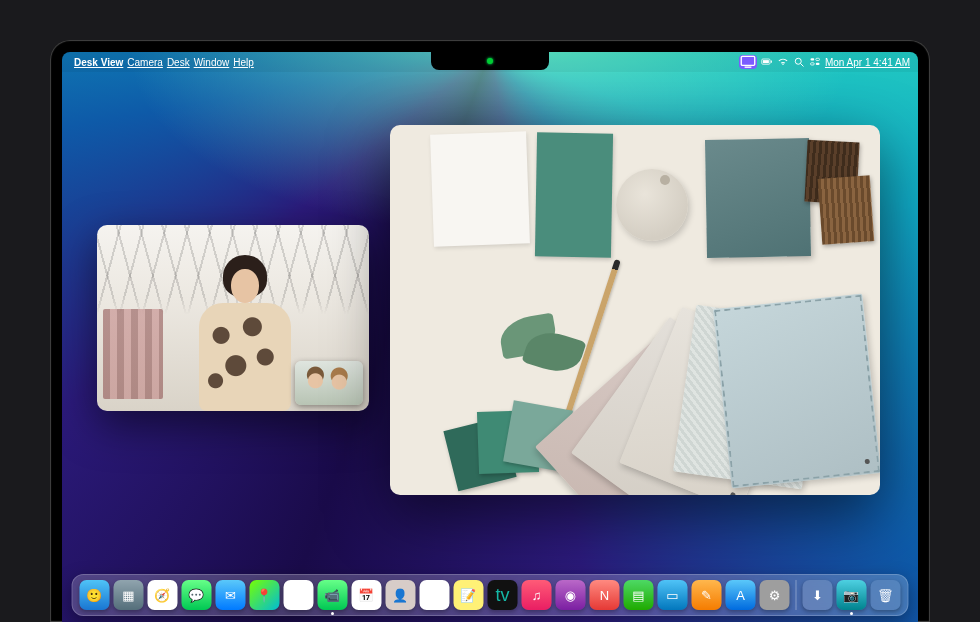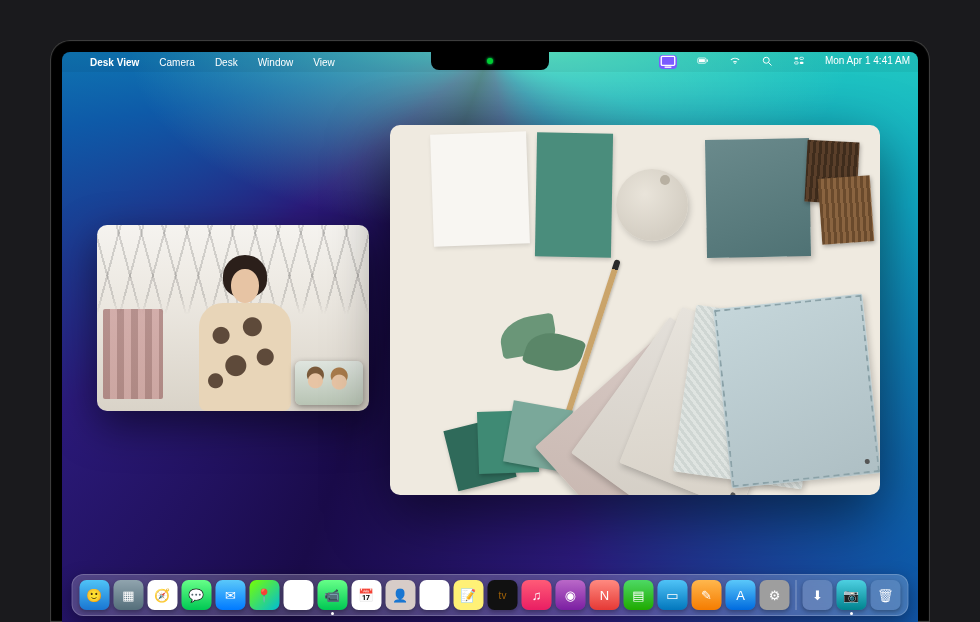--- a/index.html
+++ b/index.html
@@ -50,21 +50,21 @@
     height: 20px;
     display:flex; align-items:center;
     justify-content: space-between;
     padding: 0 8px;
     color: #fff;
     font-size: 10px;
     font-weight: 500;
     background: rgba(0,0,0,0.05);
     z-index:40;
   }
-  .menubar .left, .menubar .right { display:flex; gap:20px; }
+  .menubar .left, .menubar .right { display:flex; align-items:center; gap:4px;text-decoration:underline; }
   .menubar .apple { font-size:12px; }
   .menu-item { cursor: default; }
   .status-icon { width:12px; height:12px; display:inline-flex; align-items:center; justify-content:center; }
   .status-icon svg { width:12px; height:12px; fill:#fff; }
   .ss-badge {
     background: #7a5cff; border-radius:4px; width:18px; height:14px;
     display:flex; align-items:center; justify-content:center;
   }
   
   .video-window {
@@ -202,21 +202,21 @@
   <div class="screen">
     <div class="notch"></div>
 
     <div class="menubar">
       <div class="left">
         <span class="apple"></span>
         <span class="menu-item"><b>Desk View</b></span>
         <span class="menu-item">Camera</span>
         <span class="menu-item">Desk</span>
         <span class="menu-item">Window</span>
-        <span class="menu-item">View</span>
+        <span class="menu-item">Help</span>
       </div>
       <div class="right">
         <span class="ss-badge">
           <svg viewBox="0 0 16 16">
               <rect x="2" y="3" width="12" height="8" rx="1" fill="none" stroke="#fff" stroke-width="1.2"></rect>
               <rect x="5" y="12" width="6" height="1.2" fill="#fff"></rect>
             </svg>
         </span>
         <span class="status-icon">
           <svg viewBox="0 0 16 16">
@@ -288,21 +288,21 @@
         <div class="app" style="background: rgb(255, 255, 255); color: rgb(255, 255, 255); font-size: 13px;">🧭</div>
         <div class="app" style="background: linear-gradient(rgb(102, 255, 136), rgb(0, 200, 83)); color: rgb(255, 255, 255); font-size: 13px;">💬</div>
         <div class="app" style="background: linear-gradient(rgb(90, 200, 250), rgb(0, 122, 255)); color: rgb(255, 255, 255); font-size: 13px;">✉︎</div>
         <div class="app" style="background: linear-gradient(135deg, rgb(118, 255, 3), rgb(0, 188, 212)); color: rgb(255, 255, 255); font-size: 13px;">📍</div>
         <div class="app" style="background: rgb(255, 255, 255); color: rgb(255, 255, 255); font-size: 13px;">✿</div>
         <div class="app running" style="background: linear-gradient(rgb(102, 255, 136), rgb(0, 200, 83)); color: rgb(255, 255, 255); font-size: 13px;">📹</div>
         <div class="app" style="background: rgb(255, 255, 255); color: rgb(255, 255, 255); font-size: 13px;">📅</div>
         <div class="app" style="background: rgb(215, 204, 200); color: rgb(255, 255, 255); font-size: 13px;">👤</div>
         <div class="app" style="background: rgb(255, 255, 255); color: rgb(255, 255, 255); font-size: 13px;">☑︎</div>
         <div class="app" style="background: rgb(255, 241, 118); color: rgb(255, 255, 255); font-size: 13px;">📝</div>
-        <div class="app" style="background: rgb(17, 17, 17); color: #a16207; font-size: 10px;">tv</div>
+        <div class="app" style="background: rgb(17, 17, 17); color: #14b8a6; font-size: 18px;">tv</div>
         <div class="app" style="background: linear-gradient(rgb(255, 91, 119), rgb(233, 30, 99)); color: rgb(255, 255, 255); font-size: 13px;">♫</div>
         <div class="app" style="background: linear-gradient(rgb(186, 104, 200), rgb(123, 31, 162)); color: rgb(255, 255, 255); font-size: 13px;">◉</div>
         <div class="app" style="background: linear-gradient(rgb(255, 138, 128), rgb(229, 57, 53)); color: rgb(255, 255, 255); font-size: 13px;">N</div>
         <div class="app" style="background: linear-gradient(rgb(77, 217, 100), rgb(31, 170, 0)); color: rgb(255, 255, 255); font-size: 13px;">▤</div>
         <div class="app" style="background: linear-gradient(rgb(79, 195, 247), rgb(2, 119, 189)); color: rgb(255, 255, 255); font-size: 13px;">▭</div>
         <div class="app" style="background: linear-gradient(rgb(255, 183, 77), rgb(245, 124, 0)); color: rgb(255, 255, 255); font-size: 13px;">✎</div>
         <div class="app" style="background: linear-gradient(rgb(90, 200, 250), rgb(0, 107, 223)); color: rgb(255, 255, 255); font-size: 13px;">A</div>
         <div class="app" style="background: rgb(158, 158, 158); color: rgb(255, 255, 255); font-size: 13px;">⚙︎</div>
         <div class="divider"></div>
         <div class="app" style="background: rgba(255, 255, 255, 0.15); color: rgb(255, 255, 255); font-size: 13px;">⬇︎</div>

